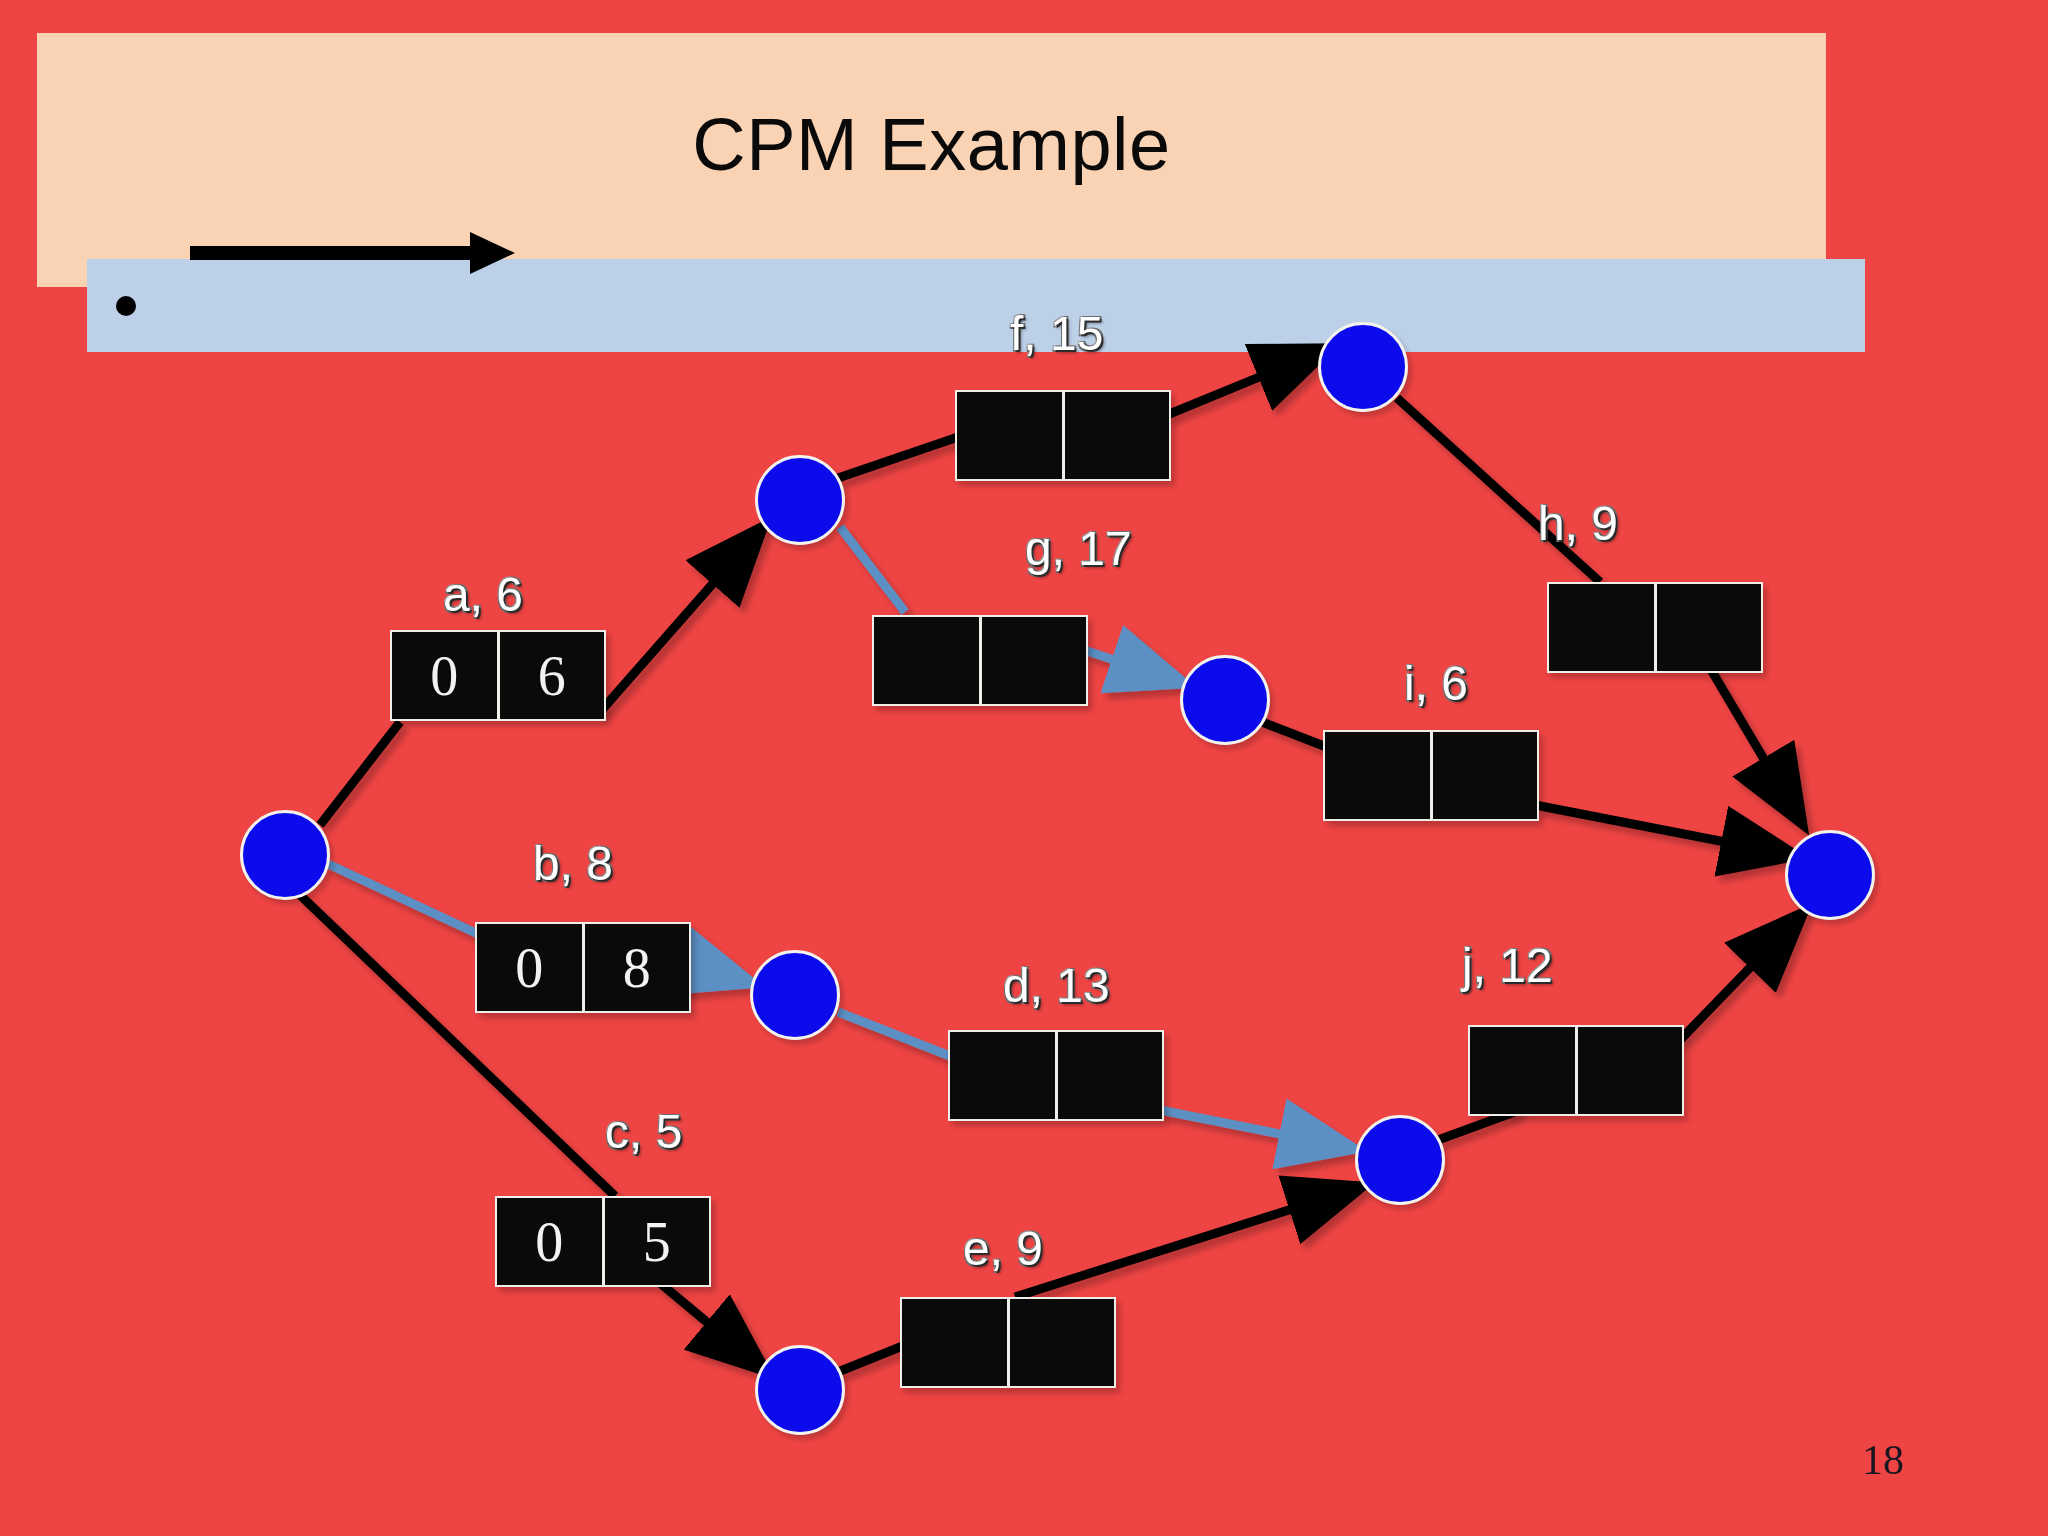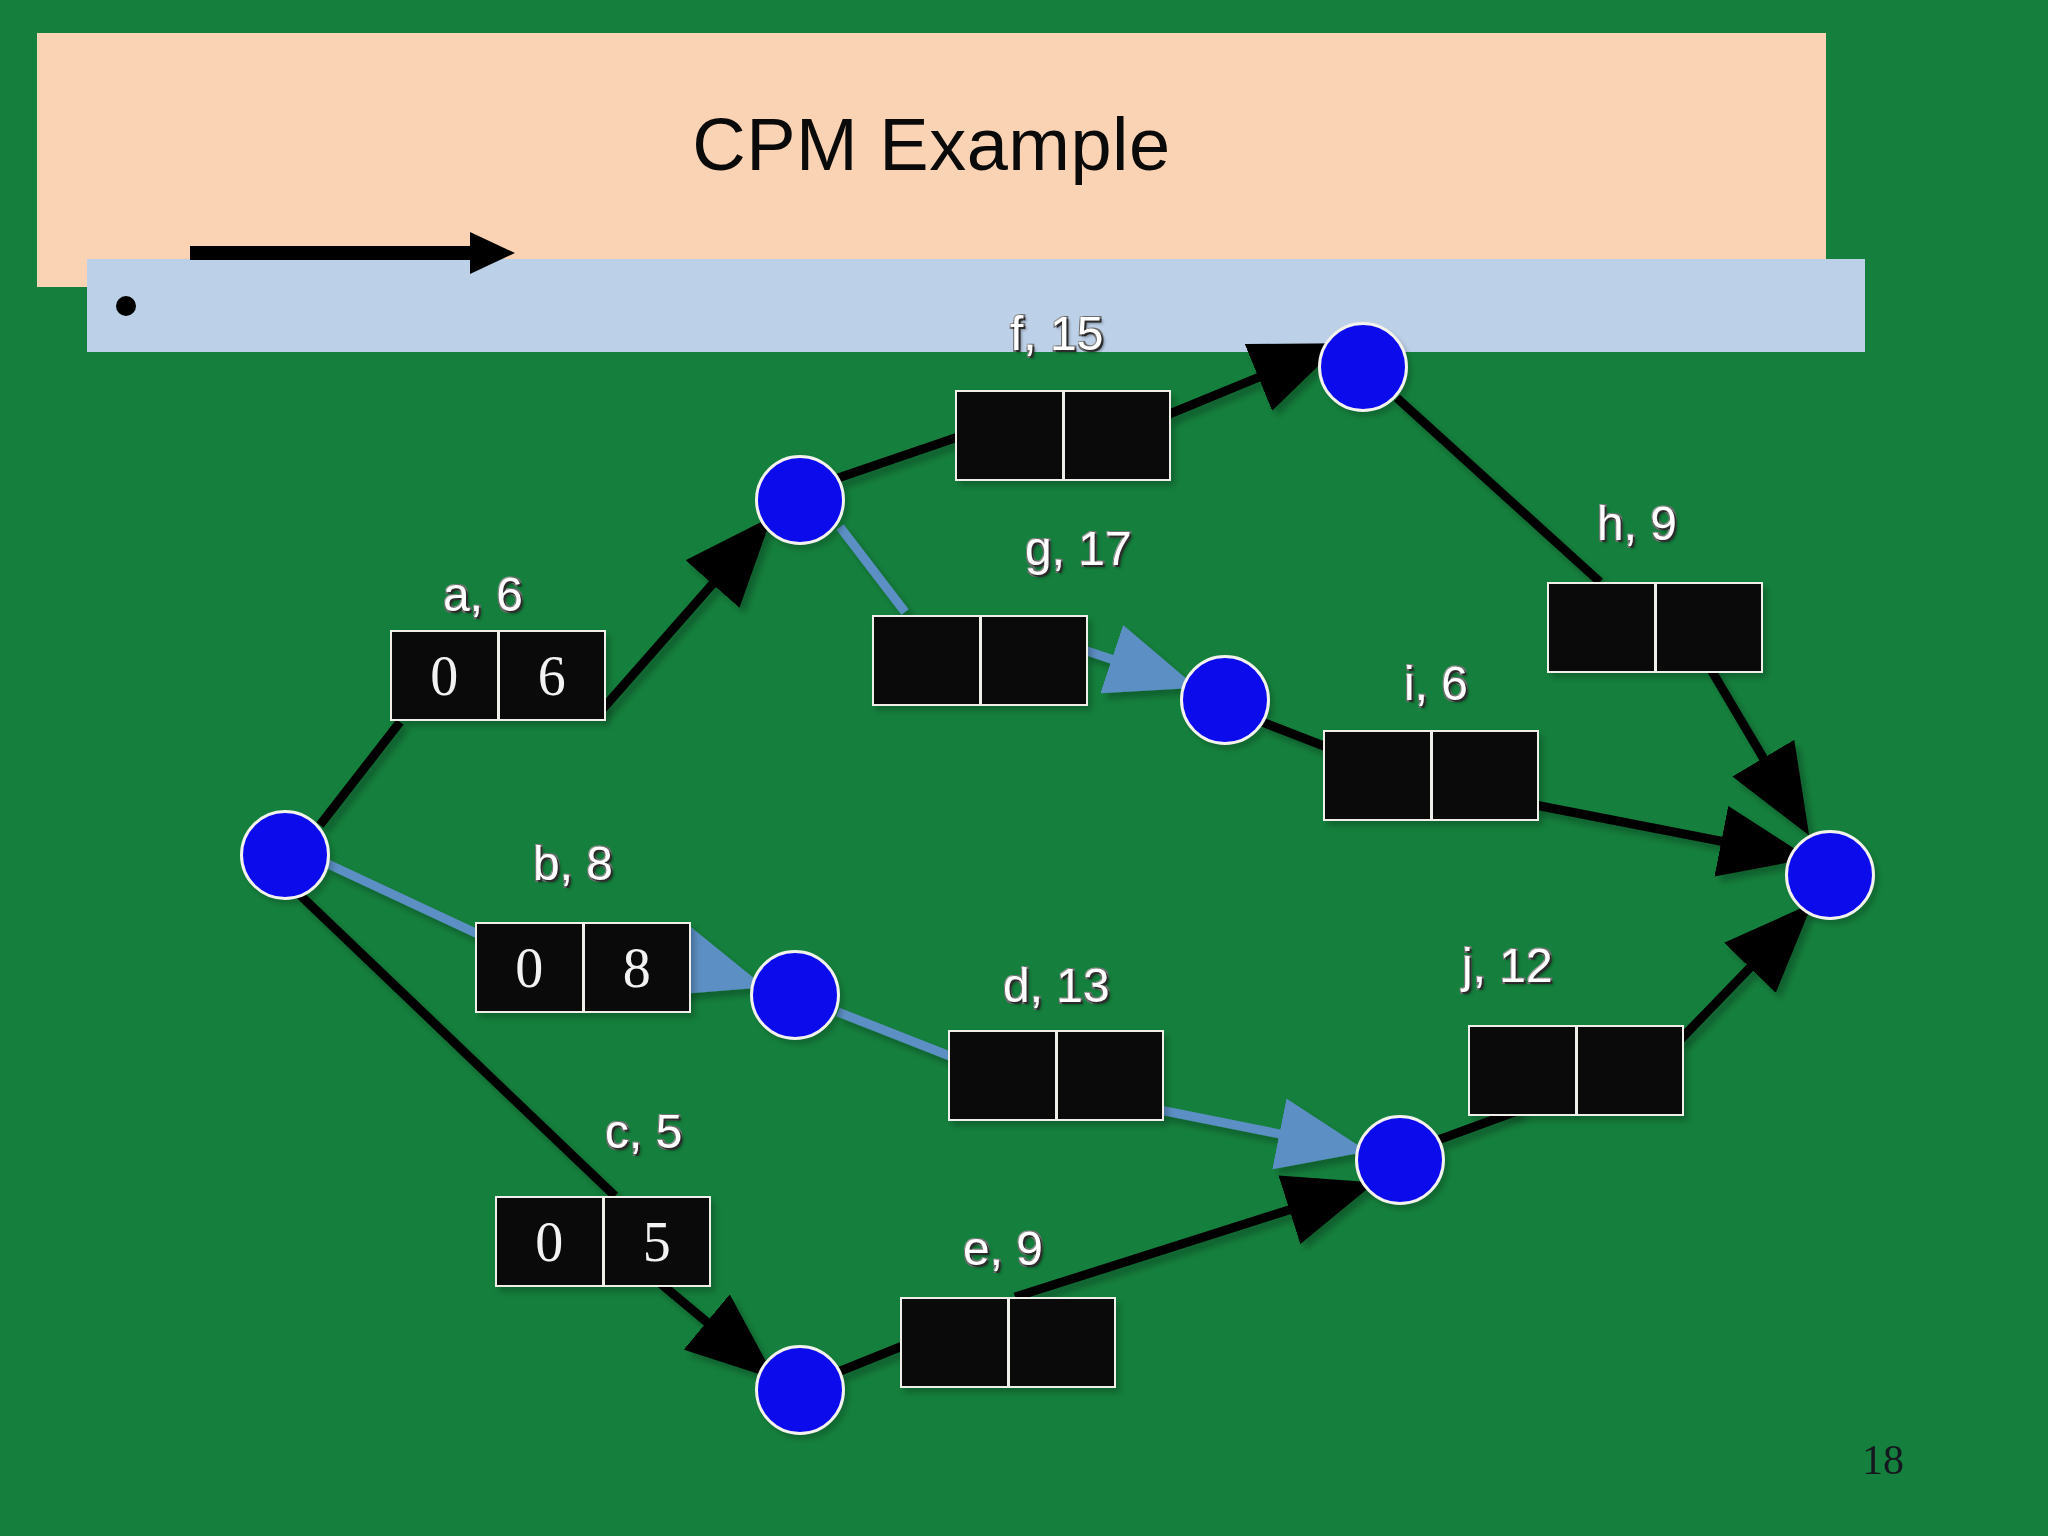--- a/index.html
+++ b/index.html
@@ -4,21 +4,21 @@
 <style>
   html, body {
     margin: 0;
     padding: 0;
     background: #ffffff;
   }
   #slide {
     position: relative;
     width: 2048px;
     height: 1536px;
-    background: #15803d;
+    background: #ef4444;
     overflow: hidden;
     font-family: "Liberation Sans", sans-serif;
   }
 
   
   #title-banner {
     position: absolute;
     left: 37px;
     top: 33px;
     width: 1789px;
@@ -244,21 +244,21 @@
     <div class="ef-cell left"></div>
     <div class="ef-cell"></div>
   </div>
   <div class="ef-box" style="left:900px;top:1297px;width:212px;height:87px;">
     <div class="ef-cell left"></div>
     <div class="ef-cell"></div>
   </div>
 
   <div class="edge-label" style="left:1010px;top:310px;">f, 15</div>
   <div class="edge-label" style="left:1025px;top:525px;">g, 17</div>
-  <div class="edge-label" style="left:1597px;top:500px;">h, 9</div>
+  <div class="edge-label" style="left:1538px;top:500px;">h, 9</div>
   <div class="edge-label" style="left:443px;top:555px;margin-top:16px;">a, 6</div>
   <div class="edge-label" style="left:1404px;top:660px;">i, 6</div>
   <div class="edge-label" style="left:533px;top:840px;">b, 8</div>
   <div class="edge-label" style="left:1003px;top:962px;">d, 13</div>
   <div class="edge-label" style="left:1462px;top:942px;">j, 12</div>
   <div class="edge-label" style="left:605px;top:1108px;">c, 5</div>
   <div class="edge-label" style="left:963px;top:1225px;">e, 9</div>
 
   <div id="page-number">18</div>
 

